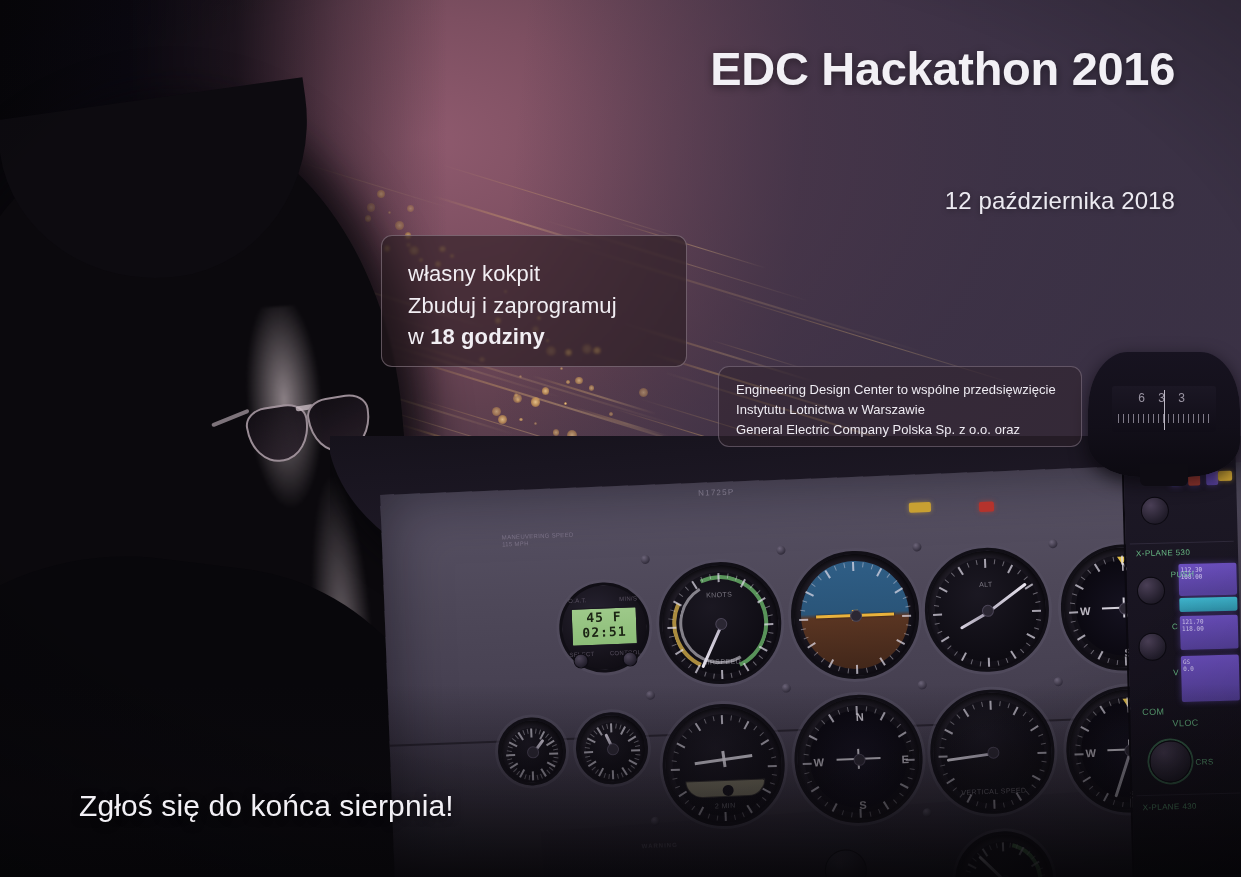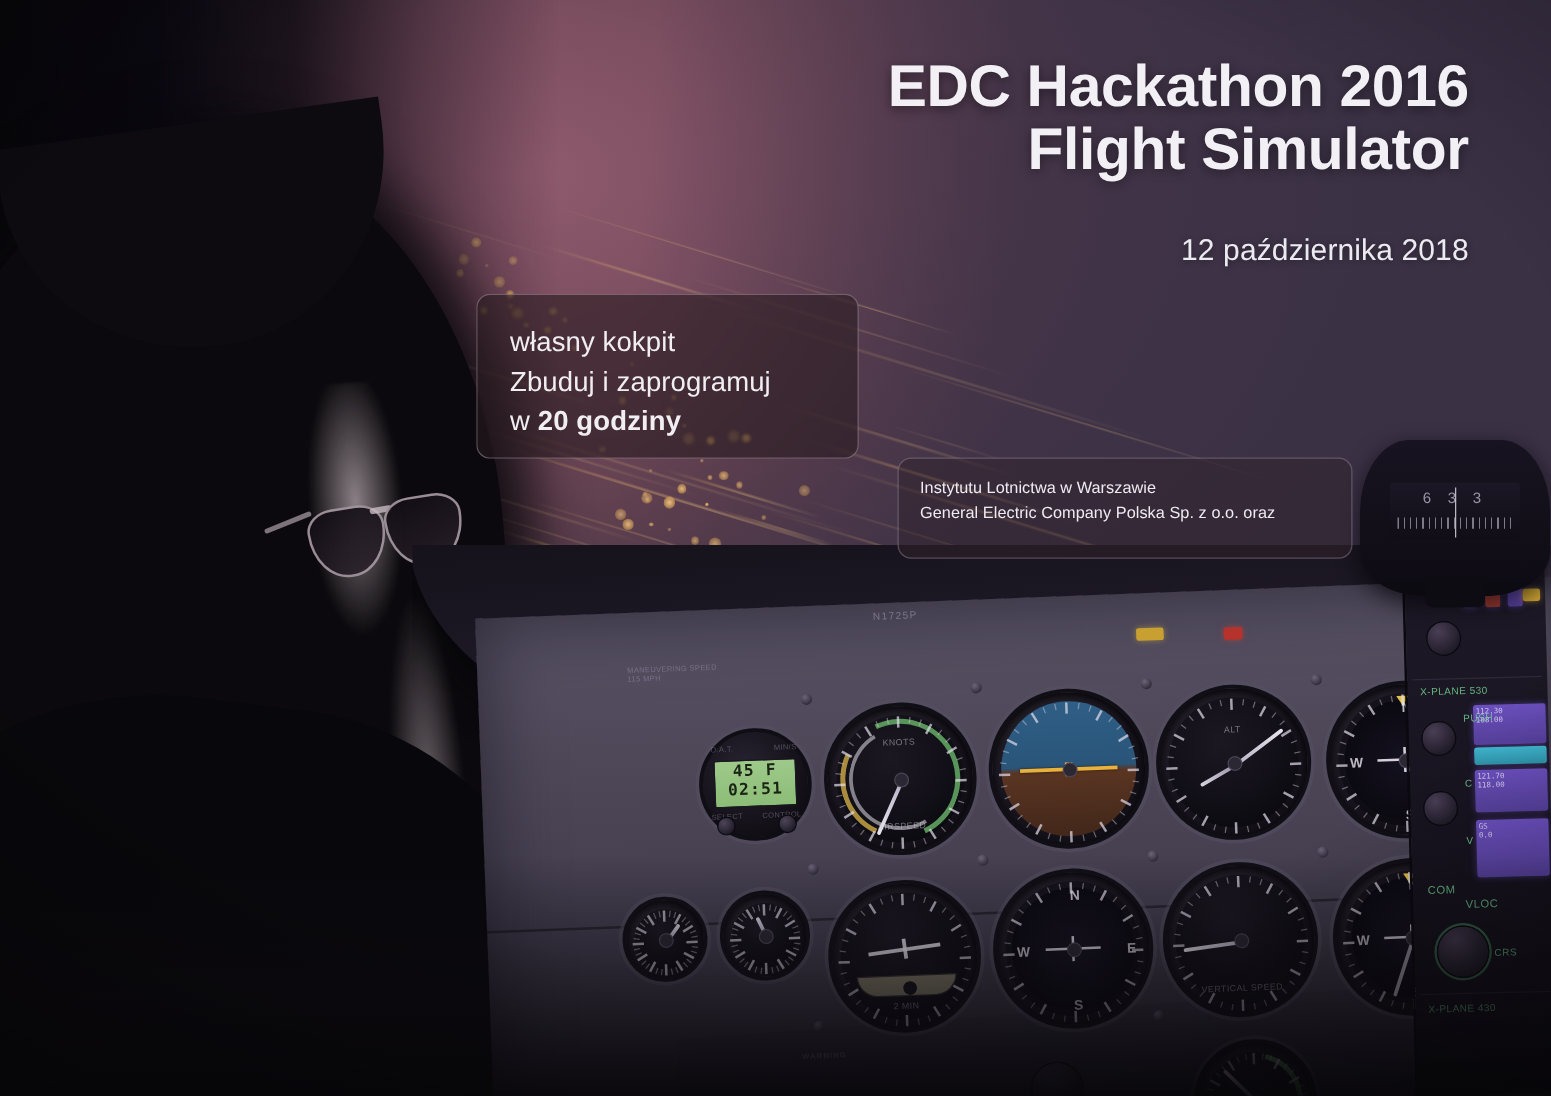--- a/index.html
+++ b/index.html
@@ -1392,34 +1392,35 @@
       <div class="compass-lubber"></div>
     </div>
     <div class="compass-stand"></div>
   </div>
 
   <div class="layer bg-bottom-dark"></div>
   <div class="layer bg-vignette"></div>
 
   <div class="title-block">
     <div class="title-line">EDC Hackathon 2016</div>
-    <div class="title-line">Flight Simulator</div>
   </div>
 
   <div class="subtitle-block">
     <div class="subtitle-line">12 października 2018</div>
   </div>
 
   <div class="callout">
     <div class="callout-line">własny kokpit</div>
     <div class="callout-line">Zbuduj i zaprogramuj</div>
-    <div class="callout-line"><span>w </span><b>20 godziny</b></div>
+    <div class="callout-line"><span>w </span><b>18 godziny</b></div>
   </div>
 
   <div class="infobox">
+    <div class="infobox-line">Engineering Design Center to wspólne przedsięwzięcie</div>
     <div class="infobox-line">Instytutu Lotnictwa w Warszawie</div>
     <div class="infobox-line">General Electric Company Polska Sp. z o.o. oraz</div>
   </div>
 
   <div class="cta">
+    <div class="cta-head">Zgłoś się do końca sierpnia!</div>
   </div>
 
 </div>
 
 </body></html>

